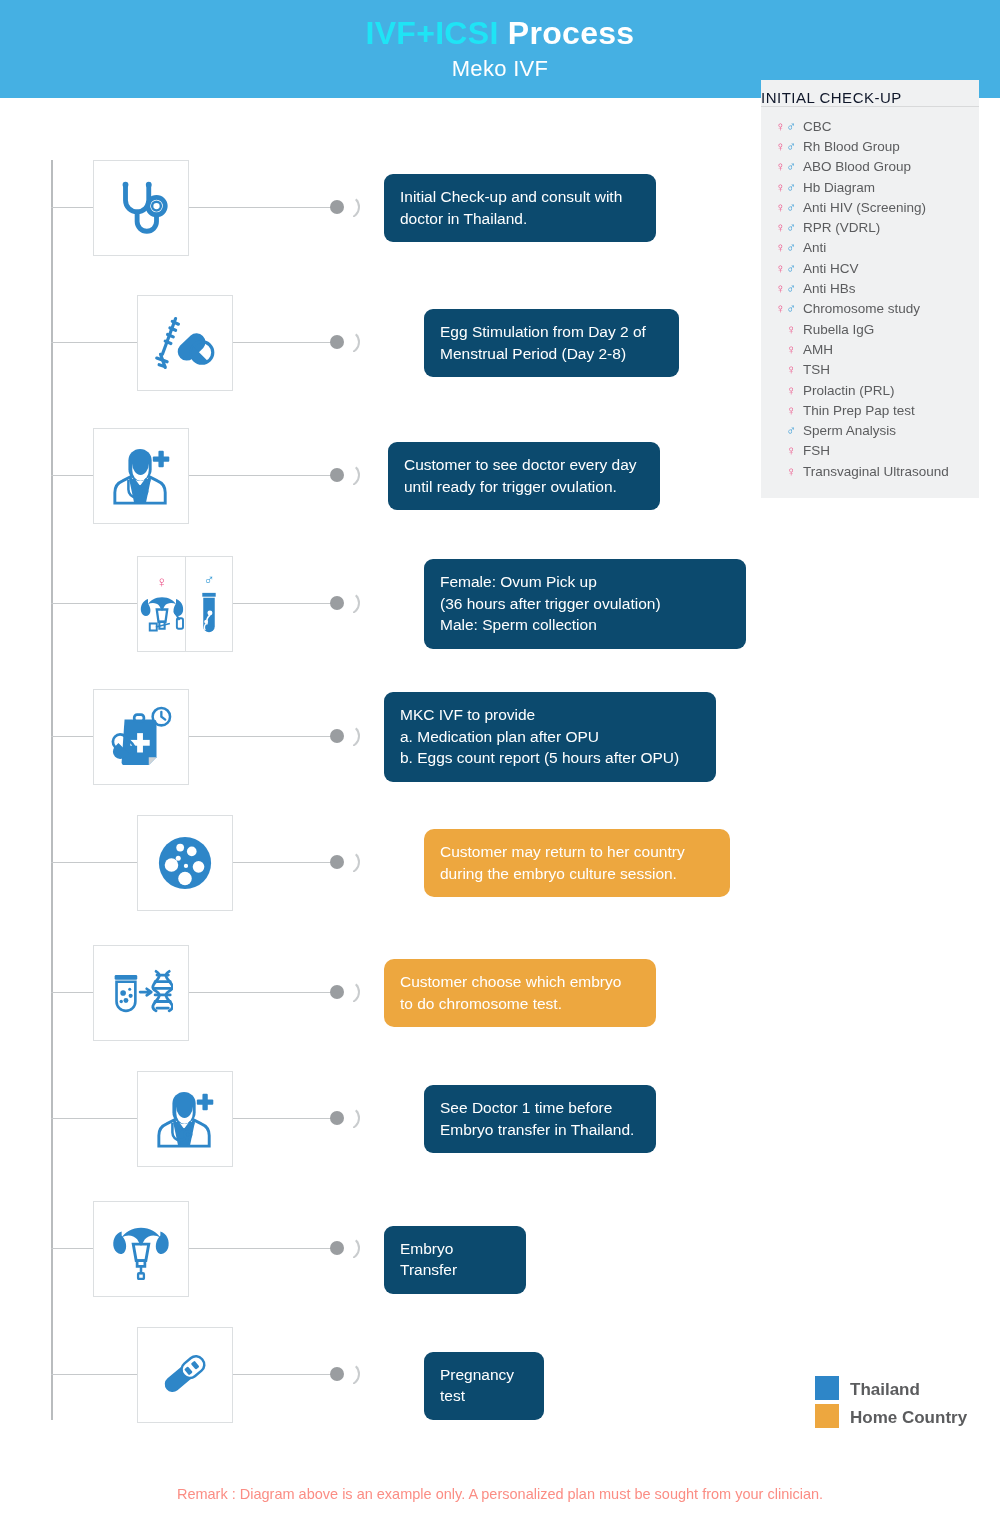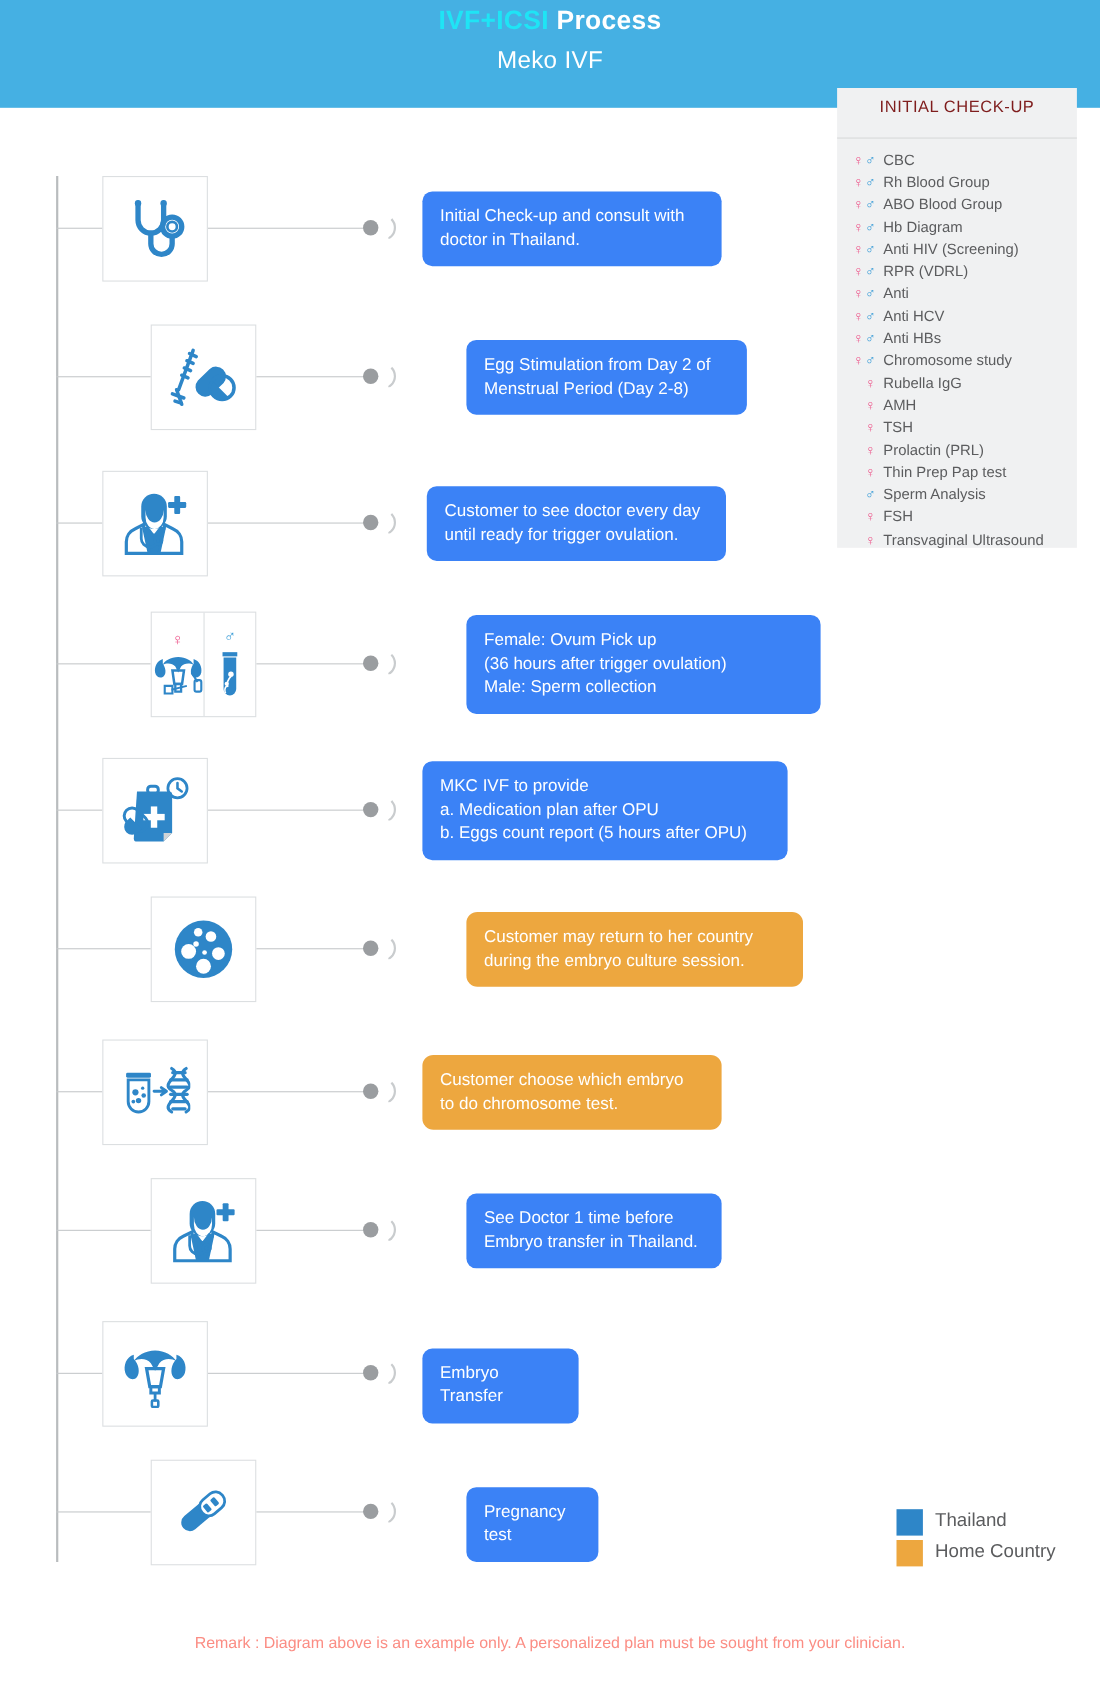--- a/index.html
+++ b/index.html
@@ -12,22 +12,22 @@
     overflow:hidden;
   }
 
   
   .header {
     position:absolute; left:0; top:0; width:1000px; height:98px;
     background:#45b0e3;
     text-align:center;
   }
   .header-title {
-    margin:0; 
-    font-size:24px; font-weight:bold; letter-spacing:0.3px;
+    margin:0; padding-top:14px;
+    font-size:32px; font-weight:bold; letter-spacing:0.3px;
     line-height:38px;
   }
   .title-accent { color:#1fe4f5; font-weight:bold; }
   .title-main { color:#ffffff; font-weight:bold; }
   .header-sub {
     margin:0; padding-top:4px;
     color:#ffffff; font-size:22px; font-weight:normal;
     letter-spacing:0.3px;
   }
 
@@ -78,50 +78,50 @@
 
   .bubble {
     position:absolute;
     border-radius:9px;
     color:#ffffff;
     font-size:15.5px;
     line-height:21.5px;
     padding:12px 16px 13px 16px;
     white-space:pre-line;
   }
-  .bubble.blue   { background:#3b82f6; }
+  .bubble.blue   { background:#0c4a6e; }
   .bubble.orange { background:#eda73f;border-radius:10px; }
 
   
   .checkup {
     position:absolute; left:761px; top:80px; width:218px; height:418px;
     background:#f0f1f2;
   }
   .checkup-head {
-    height:46px; line-height:35px; text-align:center;
-    color:#7f1d1d; font-size:15px; letter-spacing:0.5px;
+    height:27px; line-height:35px; text-align:left;
+    color:#0f172a; font-size:15px; letter-spacing:0.5px;
     border-bottom:1px solid #d8d9da;
   }
   .checkup-list { padding:9px 0 0 0; margin:0; list-style:none; }
   .checkup-item {
     display:flex; align-items:center;
     height:20.3px;
     font-size:13.5px; color:#5b5c5e;
   }
   .ci-sym {
     width:42px; flex:0 0 42px; text-align:right;
     padding-right:6px; font-size:13px; letter-spacing:1px;
   }
   .ci-sym .f { color:#ec4f86; }
   .ci-sym .m { color:#3f9fd8; }
   .ci-label { flex:1; }
 
   
   .legend { position:absolute; left:815px; top:1372px; width:170px; }
-  .legend-row { display:flex; align-items:flex-start; height:28px; }
+  .legend-row { display:flex; align-items:flex-end; height:28px;font-weight:bold; }
   .legend-swatch { width:24px; height:24px; flex:0 0 24px; margin-right:11px; }
   .legend-label { font-size:17px; color:#5b5c5e; }
 
   
   .remark {
     position:absolute; left:0; top:1486px; width:1000px;
     text-align:center; color:#fb8d84; font-size:14.5px;
   }
 </style>
 </head>

